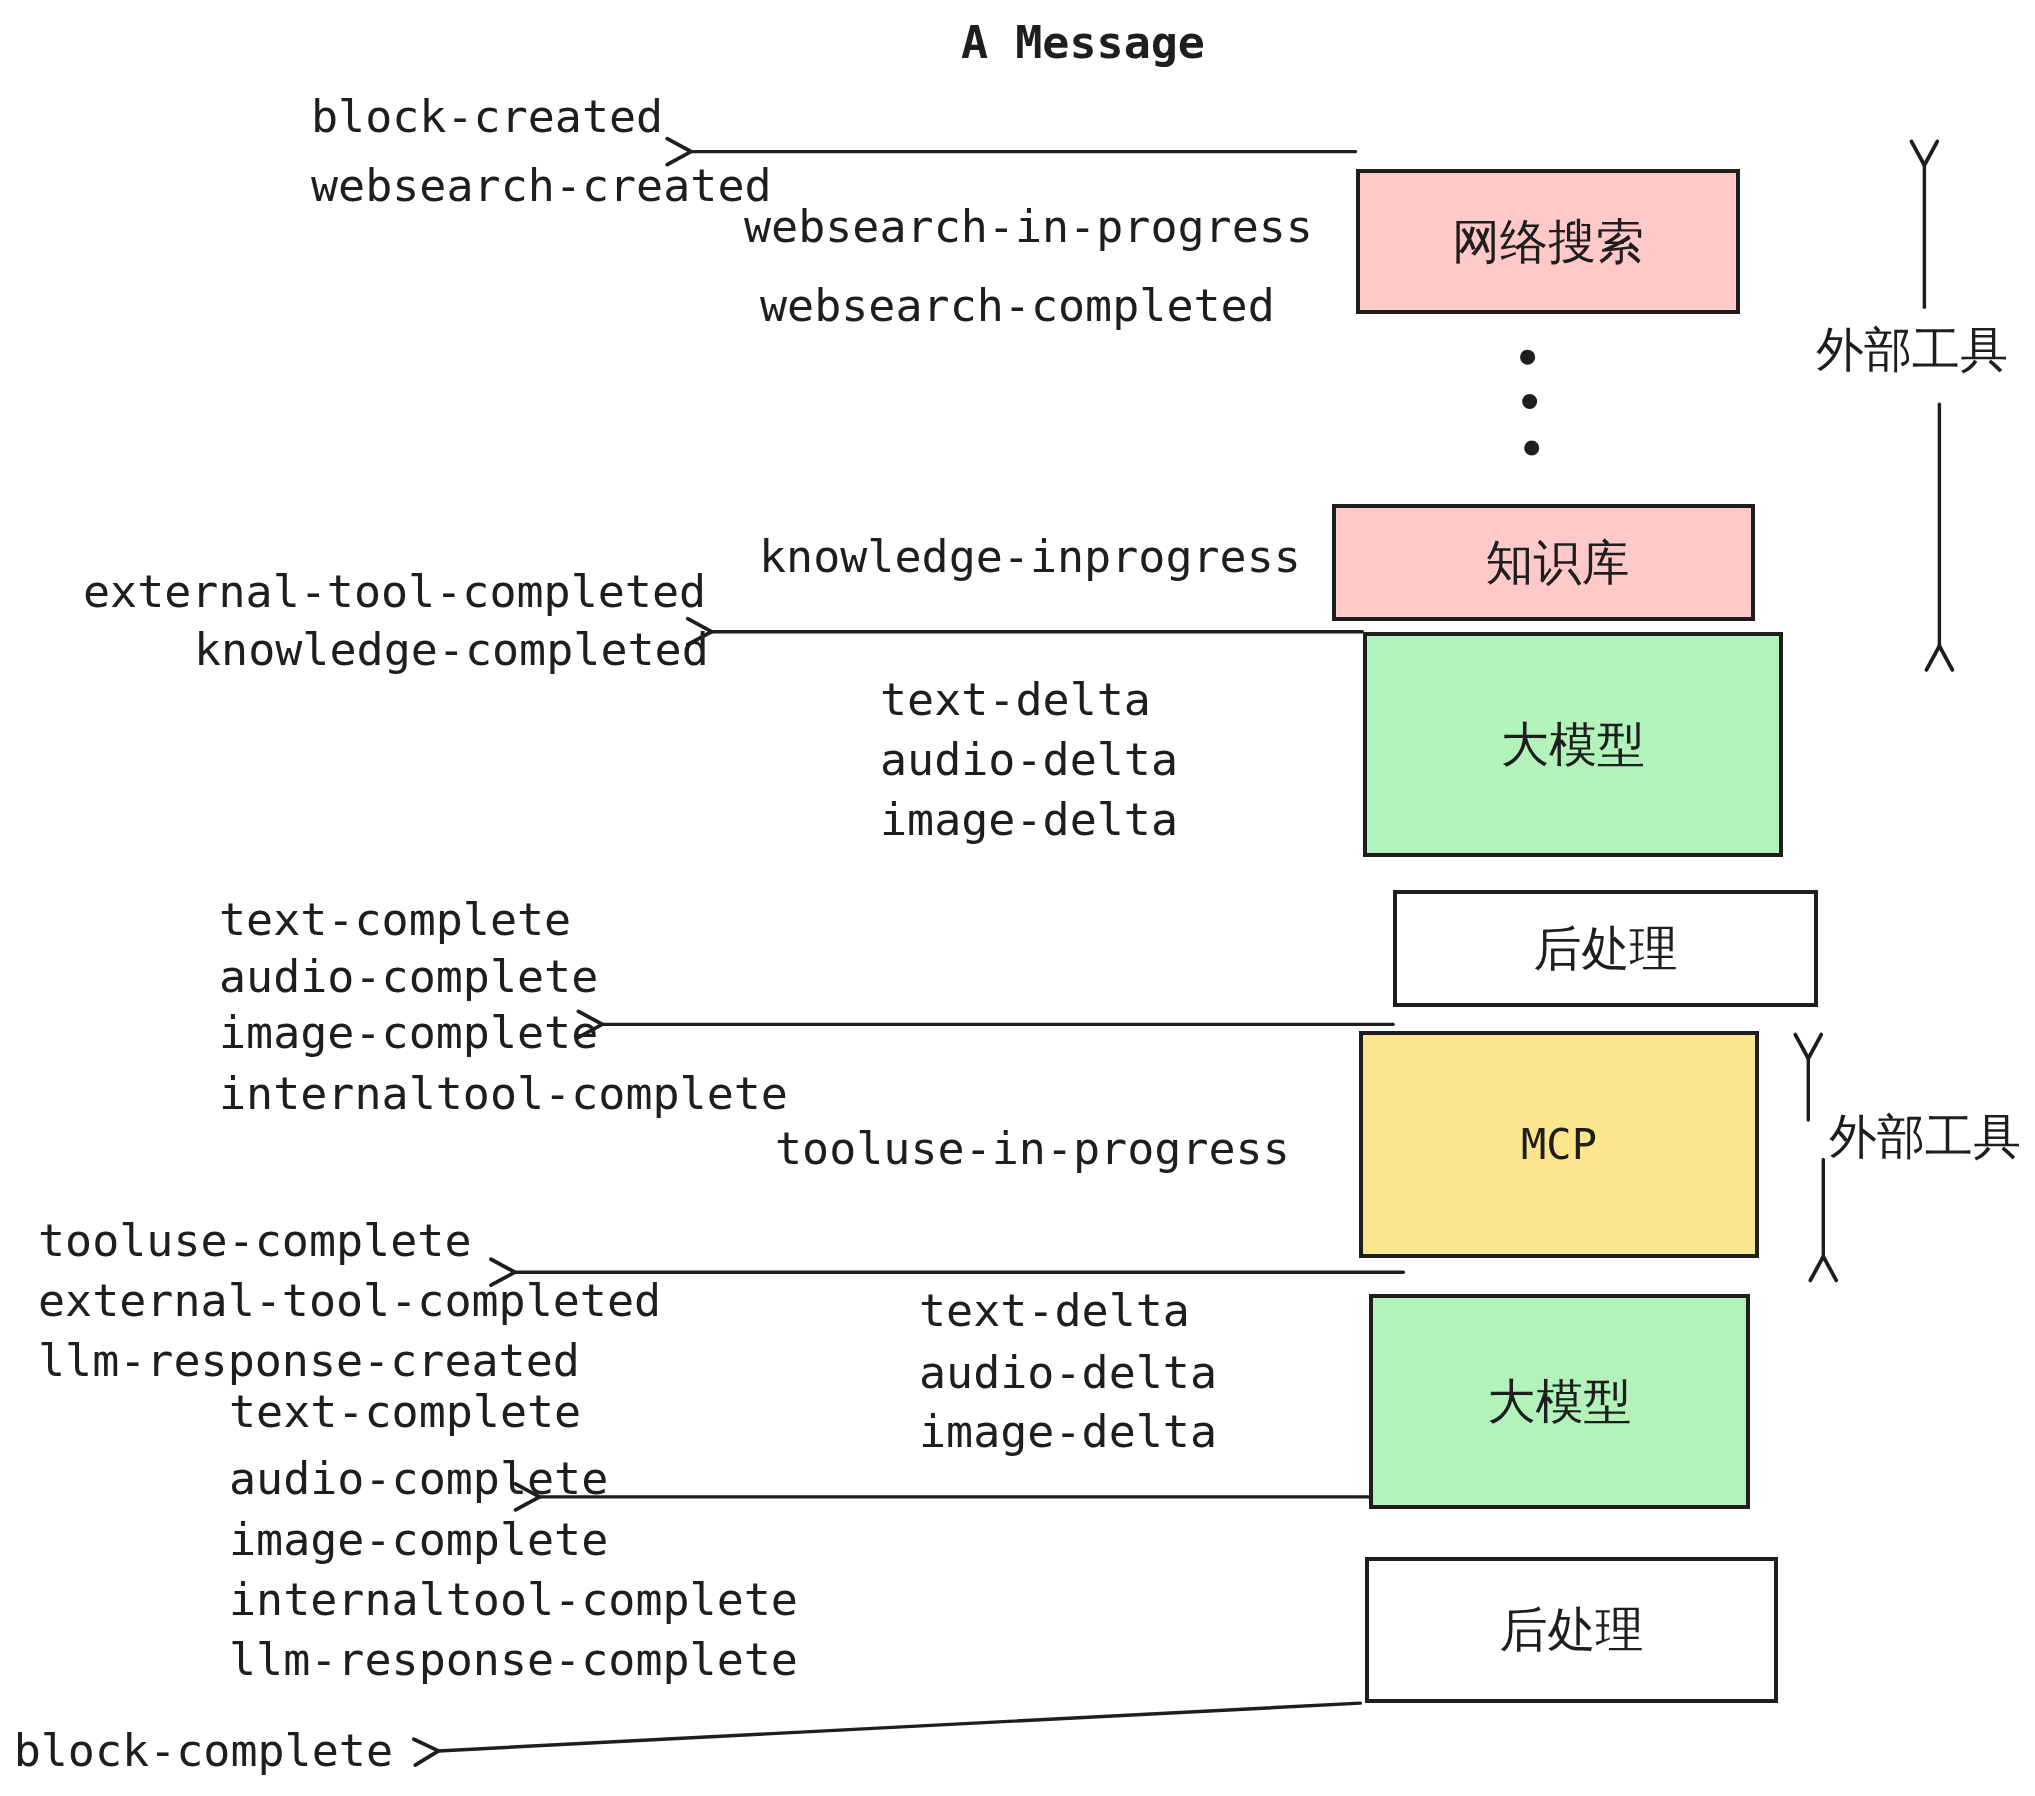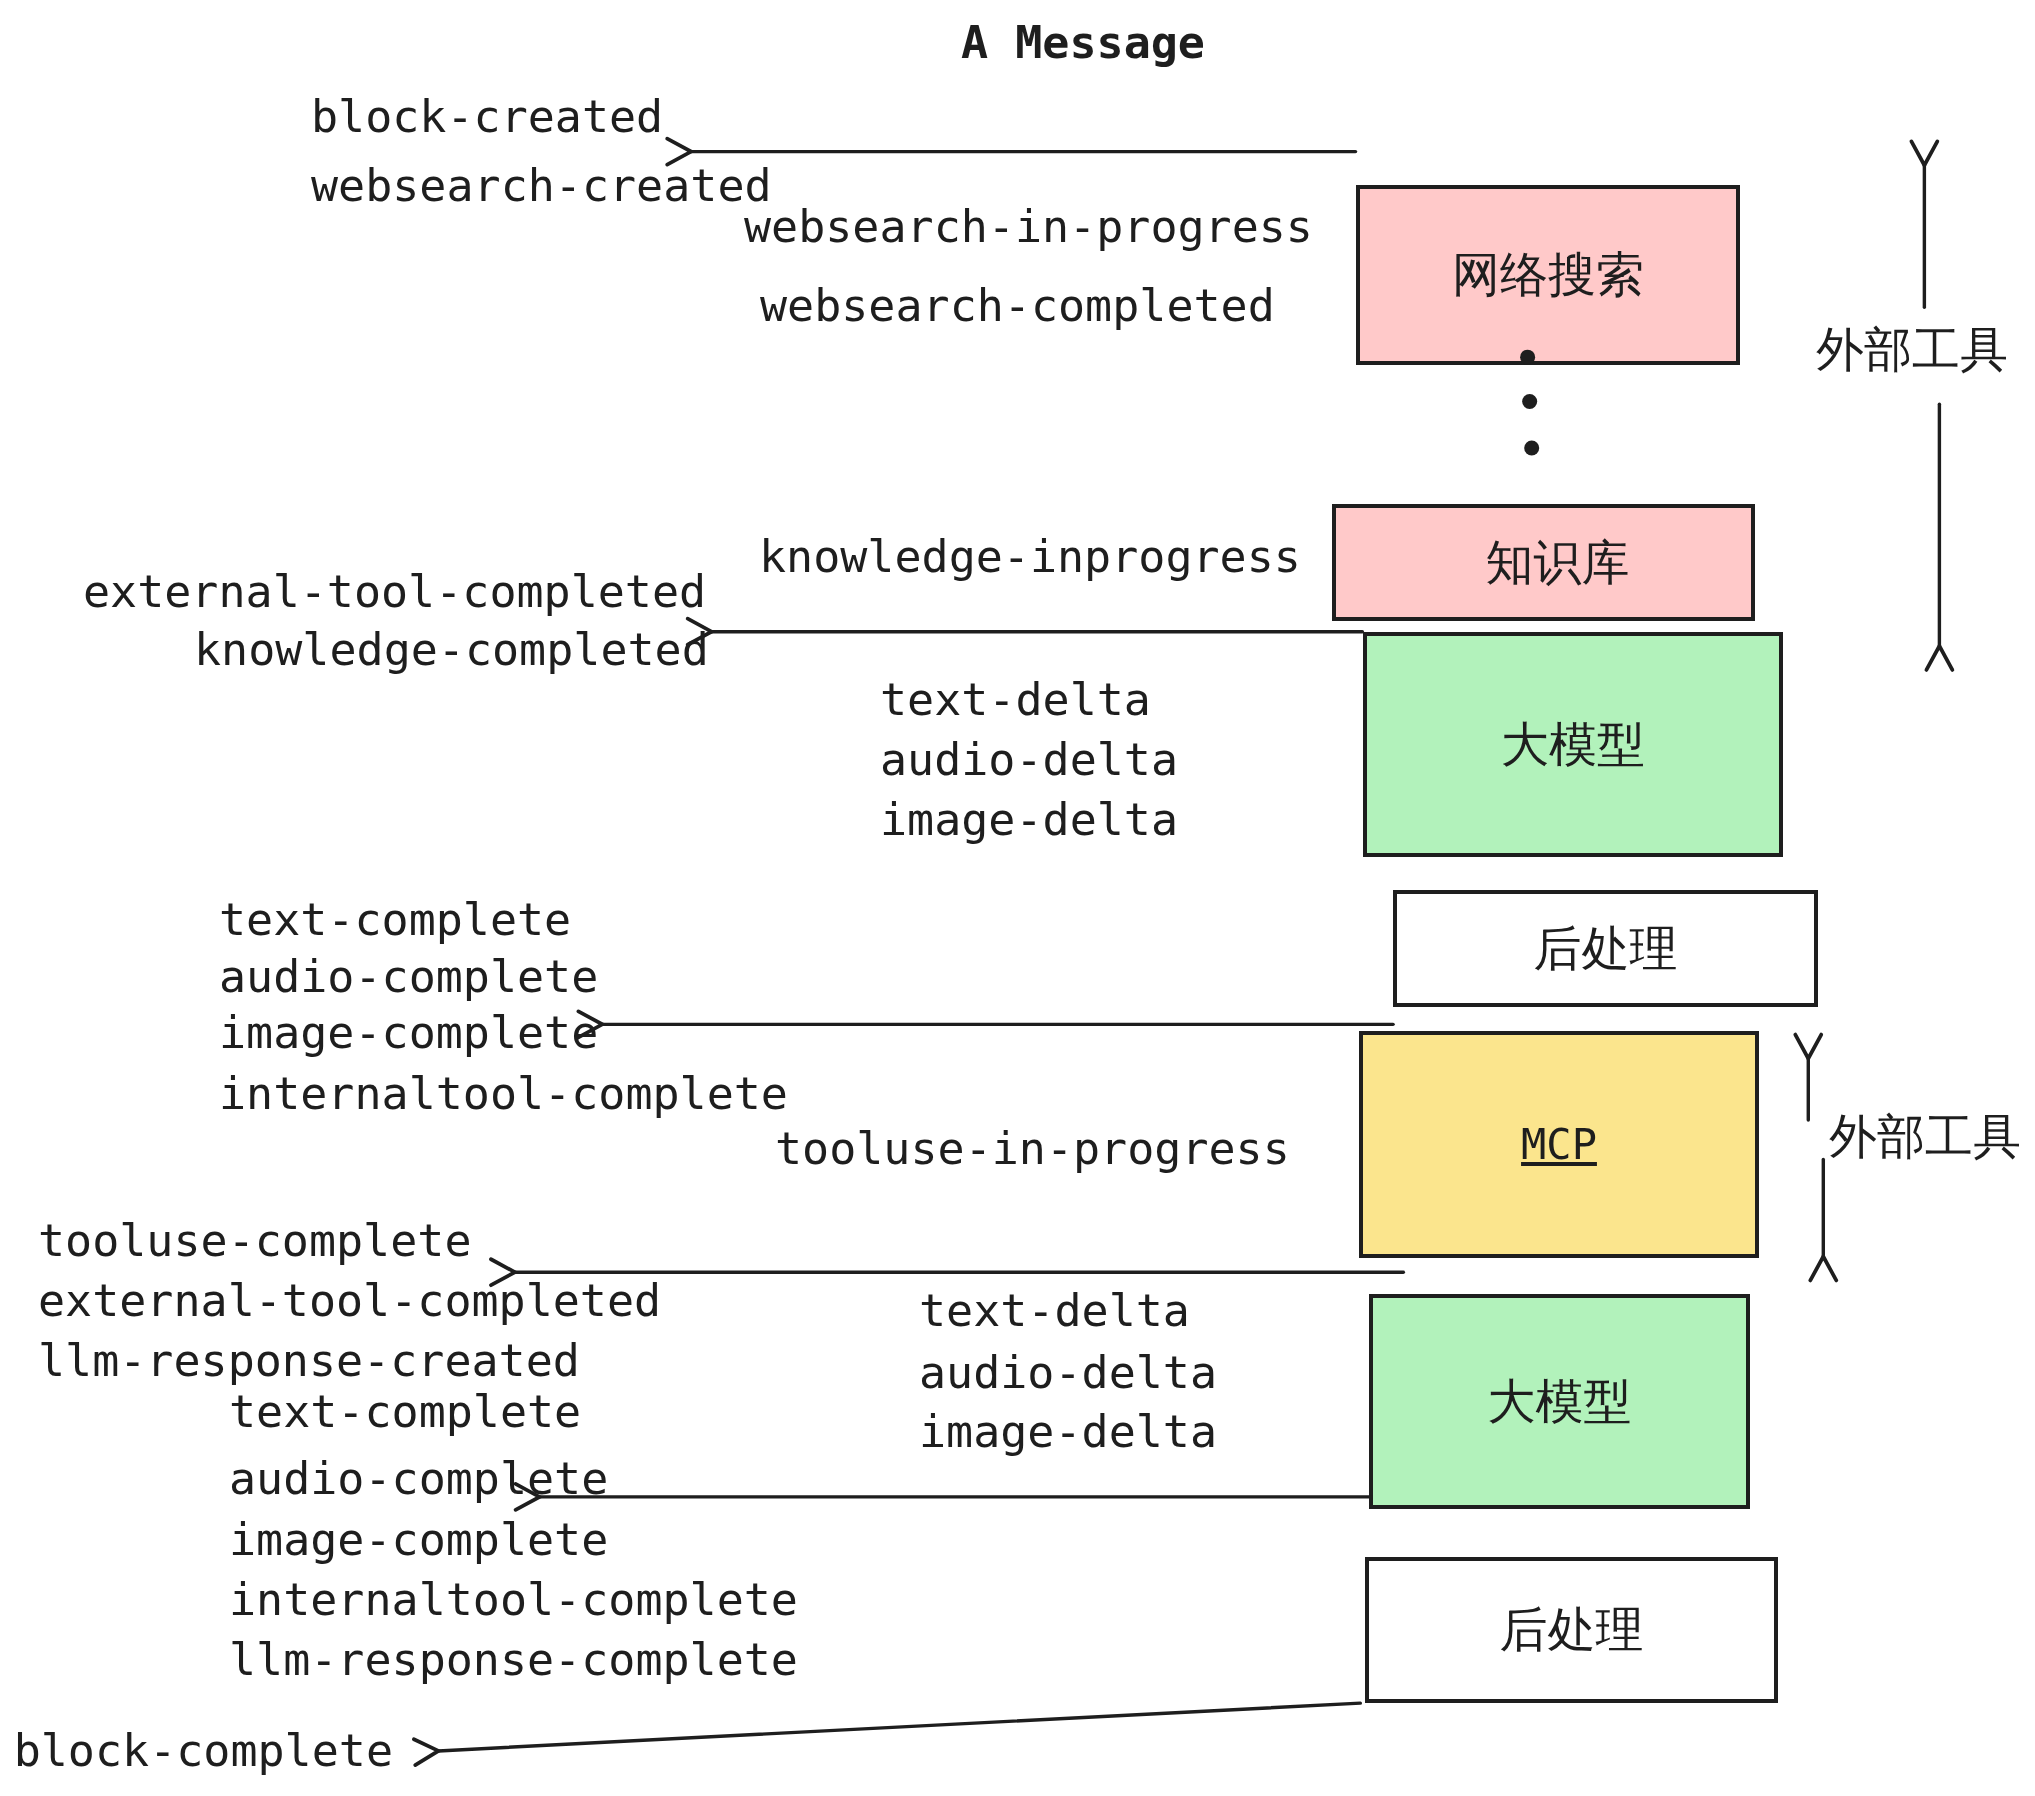--- a/index.html
+++ b/index.html
@@ -57,33 +57,33 @@
     pointer-events: none;
   }
   #arrows line { stroke: #1e1e1e; stroke-width: 5; stroke-linecap: round; }
   #arrows circle { fill: #1e1e1e; }
 </style>
 </head>
 <body>
 
 <div id="canvas">
 
-  <div class="box" style="left: 1356px; top: 169px; width: 384px; height: 180px; background: rgb(255, 201, 201); margin-top: 16px;">
+  <div class="box" style="left: 1356px; top: 169px; width: 384px; height: 145px; background: rgb(255, 201, 201);">
     <span>网络搜索</span>
   </div>
   <div class="box" style="left: 1332px; top: 504px; width: 423px; height: 117px; background: rgb(255, 201, 201); padding-left: 28px;">
     <span>知识库</span>
   </div>
   <div class="box" style="left: 1363px; top: 632px; width: 420px; height: 225px; background: rgb(178, 242, 187);">
     <span>大模型</span>
   </div>
   <div class="box" style="left: 1393px; top: 890px; width: 425px; height: 117px; background: rgb(255, 255, 255);">
     <span>后处理</span>
   </div>
-  <div class="box mono" style="left: 1359px; top: 1031px; width: 400px; height: 227px; background: rgb(251, 229, 141); text-decoration: underline;">
+  <div class="box mono" style="left: 1359px; top: 1031px; width: 400px; height: 227px; background: rgb(251, 229, 141);">
     <span>MCP</span>
   </div>
   <div class="box" style="left: 1369px; top: 1294px; width: 381px; height: 215px; background: rgb(178, 242, 187);">
     <span>大模型</span>
   </div>
   <div class="box" style="left: 1365px; top: 1557px; width: 413px; height: 146px; background: rgb(255, 255, 255);">
     <span>后处理</span>
   </div>
 
   <svg id="arrows" xmlns="http://www.w3.org/2000/svg" viewBox="0 0 2980 2630" width="2035" height="1796">

